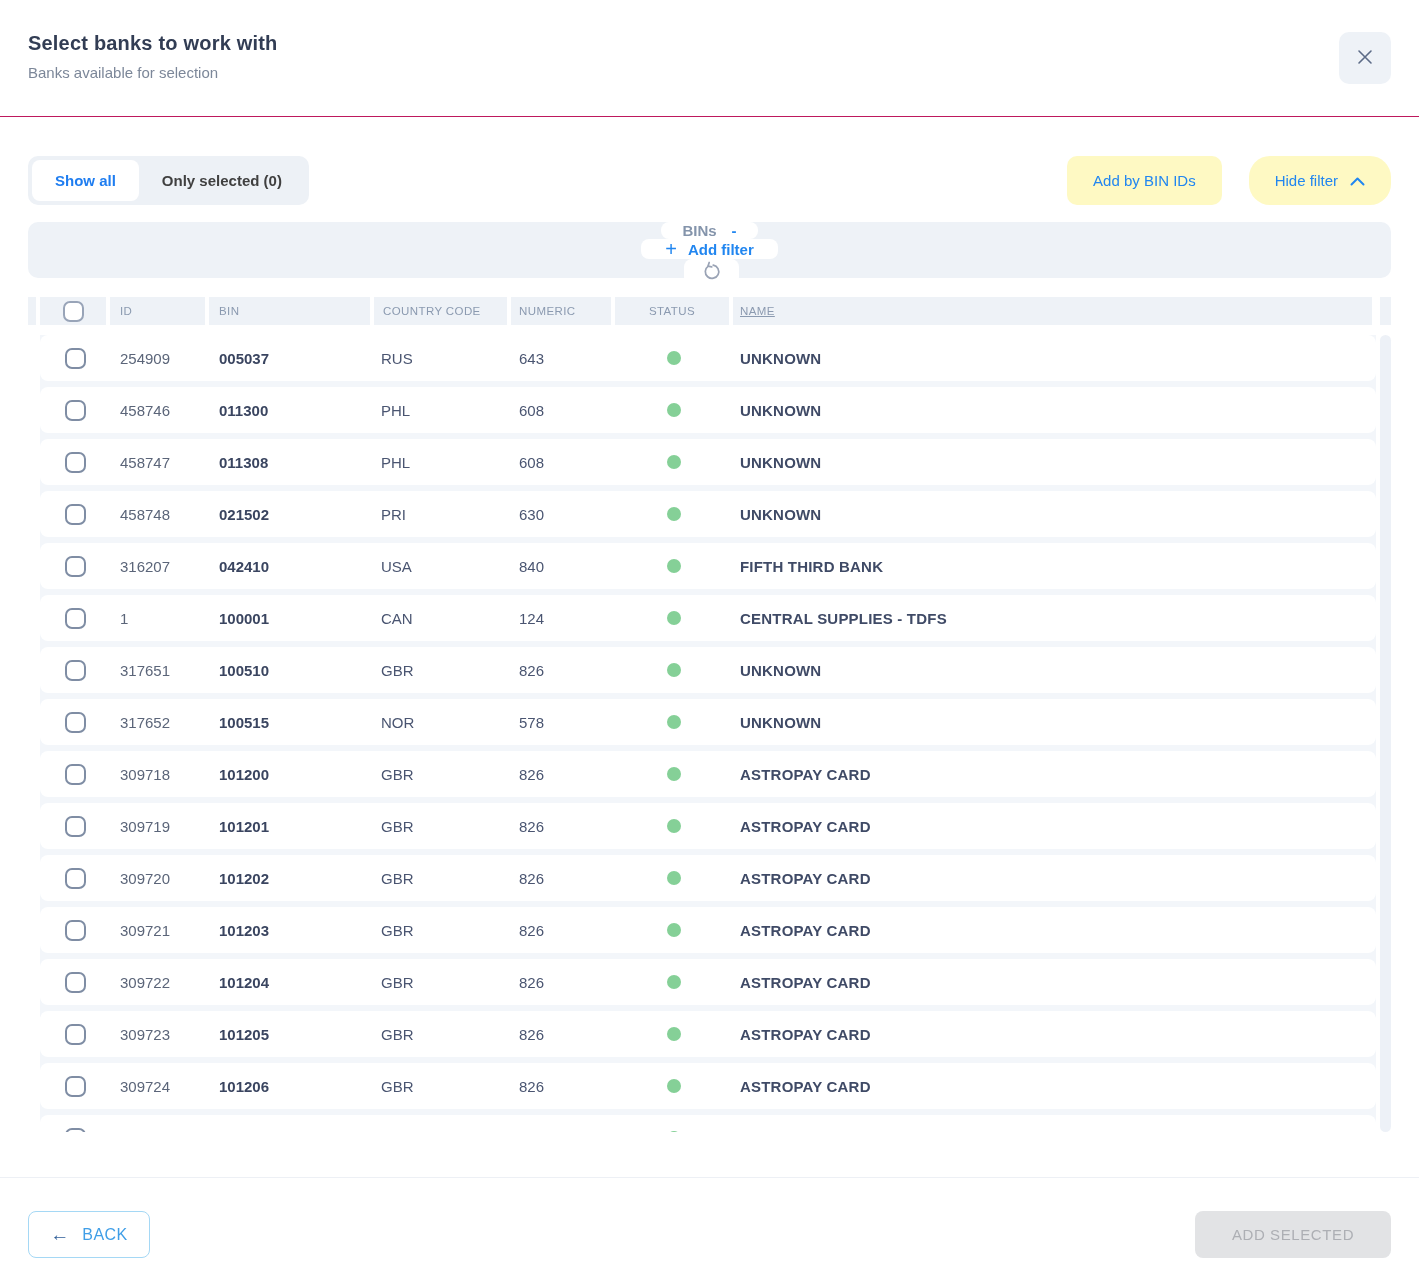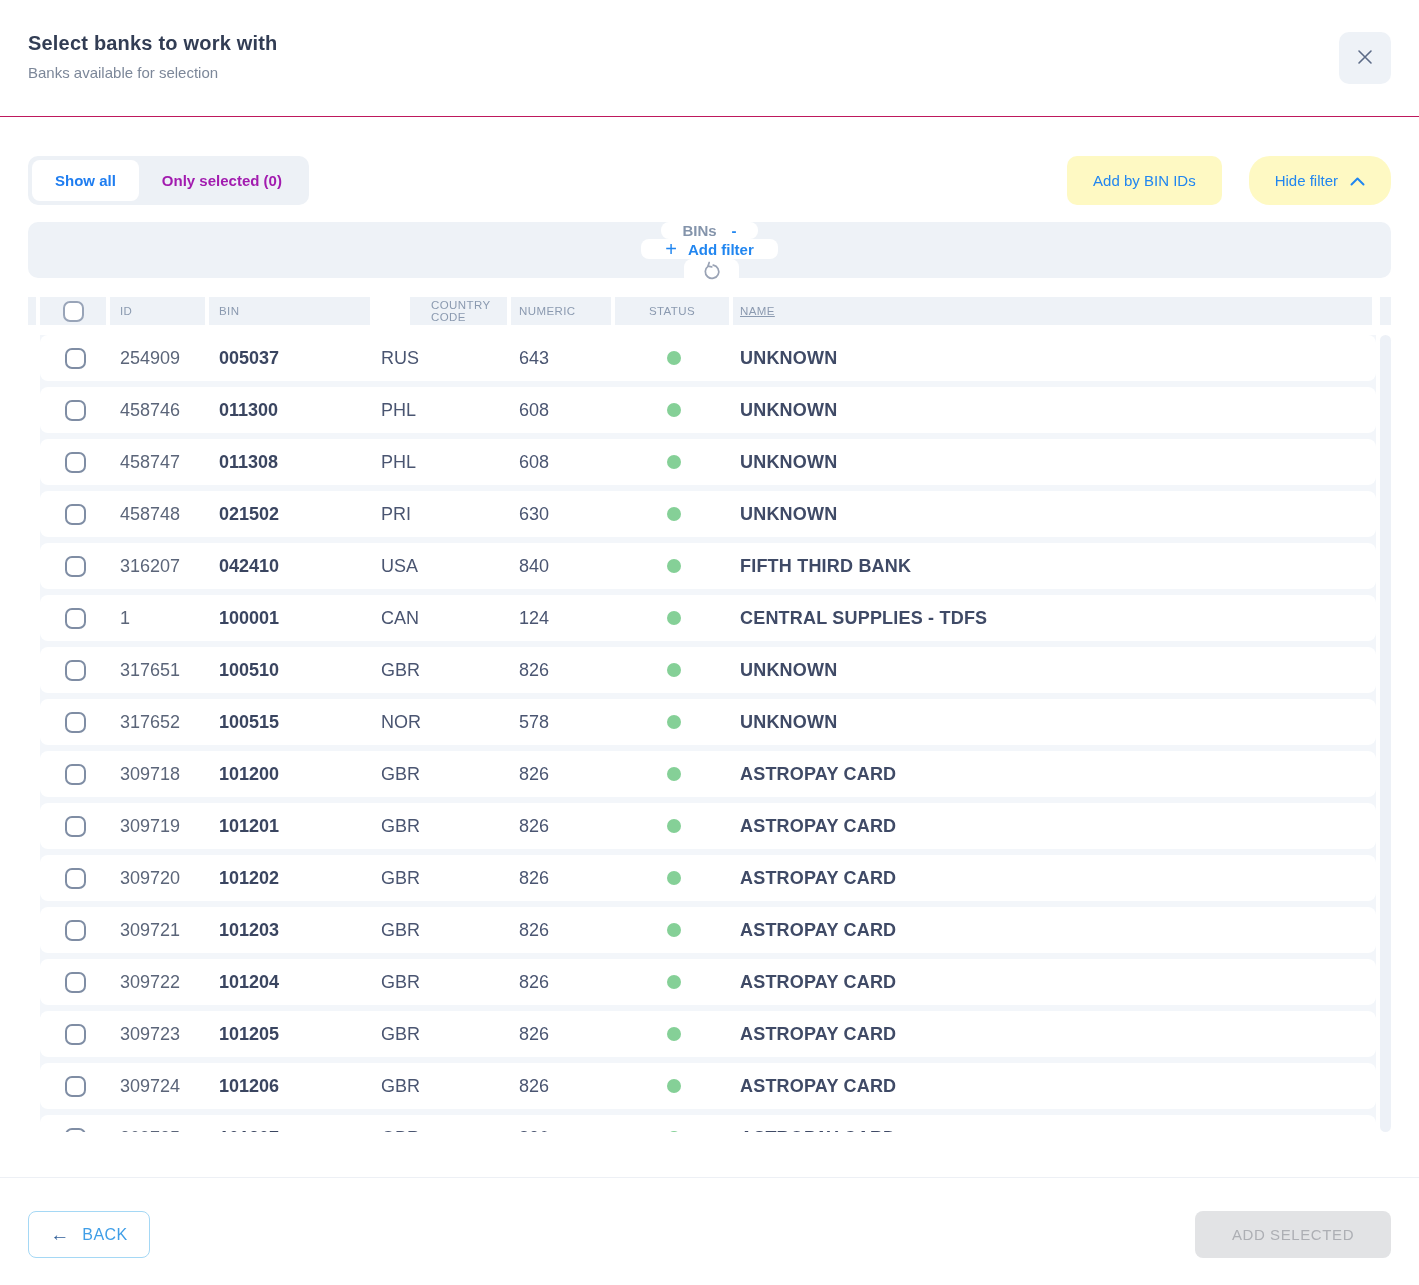--- a/index.html
+++ b/index.html
@@ -11,21 +11,21 @@
     border-bottom:1px solid #be185d; display:flex; justify-content:space-between; }
   .title { font-size:20px; font-weight:bold; color:#323d54; letter-spacing:.2px; }
   .subtitle { margin-top:9px; font-size:15px; color:#7c8799; }
   .close-btn { width:52px; height:52px; background:#eef2f7; border:none; border-radius:10px;
     display:flex; align-items:center; justify-content:center; cursor:pointer; flex:none; }
 
   
   .controls-row { margin:39px 28px 0 28px; height:49px; display:flex; align-items:stretch; }
   .segmented { background:#edf1f6; border-radius:10px; padding:4px; display:flex; }
   .seg-tab { border:none; background:transparent; border-radius:8px; padding:0 23px;
-    font-size:15px; font-weight:bold; color:#a21caf; cursor:pointer; }
+    font-size:15px; font-weight:bold; color:#404040; cursor:pointer; }
   .seg-tab.active { background:#ffffff; color:#1f7df0; }
   .controls-spacer { flex:1; }
   .ghost-btn { background:#fef9c3; border:none; border-radius:10px; padding:0 26px;
     font-size:15px; font-weight:normal; color:#2186f0; cursor:pointer;
     display:flex; align-items:center; gap:12px; }
   .ghost-btn + .ghost-btn { margin-left:27px;border-radius:21px; }
 
   
   .filter-bar { margin:17px 28px 0 28px; height:56px; background:#eef2f7; border-radius:10px;
     display:flex; align-items:center; padding:0 5px;flex-direction:column; }
@@ -41,34 +41,34 @@
   .refresh-btn { background:#ffffff; border:none; border-radius:8px; width:55px; height:46px;
     margin-left:4px; display:flex; align-items:center; justify-content:center; cursor:pointer; }
 
   
   .table-head { margin:19px 28px 0 28px; display:grid; height:28px;
     grid-template-columns:12px 70px 99px 165px 137px 104px 118px 1fr 15px; }
   .th { background:#eef2f7; border-right:4px solid #ffffff; display:flex; align-items:center;
     font-size:11.5px; color:#8b9ab0; letter-spacing:.4px; font-weight:normal; }
   .th.last { border-right:none; border-left:4px solid #ffffff; }
   .th-id,.th-bin { padding-left:10px; }
-  .th-country { padding-left:21px;margin-left:36px; }
+  .th-country { padding-left:9px; }
   .th-numeric { padding-left:8px; }
   .th-status { justify-content:center; }
   .th-name { padding-left:7px;text-decoration:underline; }
   .th-check { justify-content:center; }
 
   .table-body { margin:10px 28px 0 28px; position:relative; }
   .rows-viewport { margin:0 15px 0 12px; height:797px; overflow:hidden; background:#f3f6fa; }
   .scroll-track { position:absolute; top:0; right:0; width:11px; height:797px;
     background:#edf1f7; border-radius:8px; }
 
   .row { background:#ffffff; border-radius:8px; height:46px; margin-bottom:6px; cursor:pointer;
     display:grid; grid-template-columns:70px 99px 165px 137px 104px 118px 1fr;
-    align-items:center; font-size:18px; }
+    align-items:center; font-size:15px; }
   .cell-check { display:flex; justify-content:center; }
   .checkbox { width:21px; height:21px; border:2px solid #7f8da4; border-radius:7px;
     background:#ffffff; display:inline-block; cursor:pointer; }
   .checkbox.head { border-color:#98a4b8; }
   .cell-id { padding-left:10px; color:#5b6579; }
   .cell-bin { padding-left:10px; color:#3a4560; font-weight:bold; }
   .cell-country { padding-left:7px; color:#4a5571; }
   .cell-numeric { padding-left:8px; color:#4a5571; }
   .cell-status { display:flex; justify-content:center; }
   .status-dot { width:14px; height:14px; border-radius:50%; background:#85d097; }

